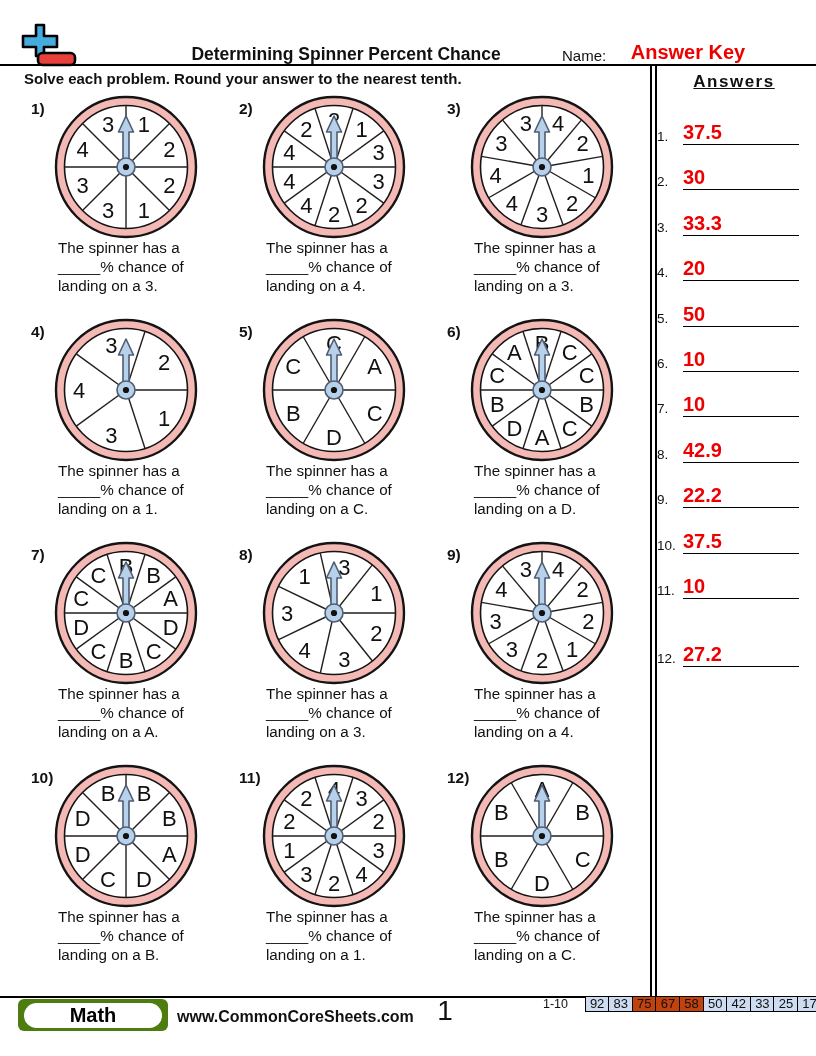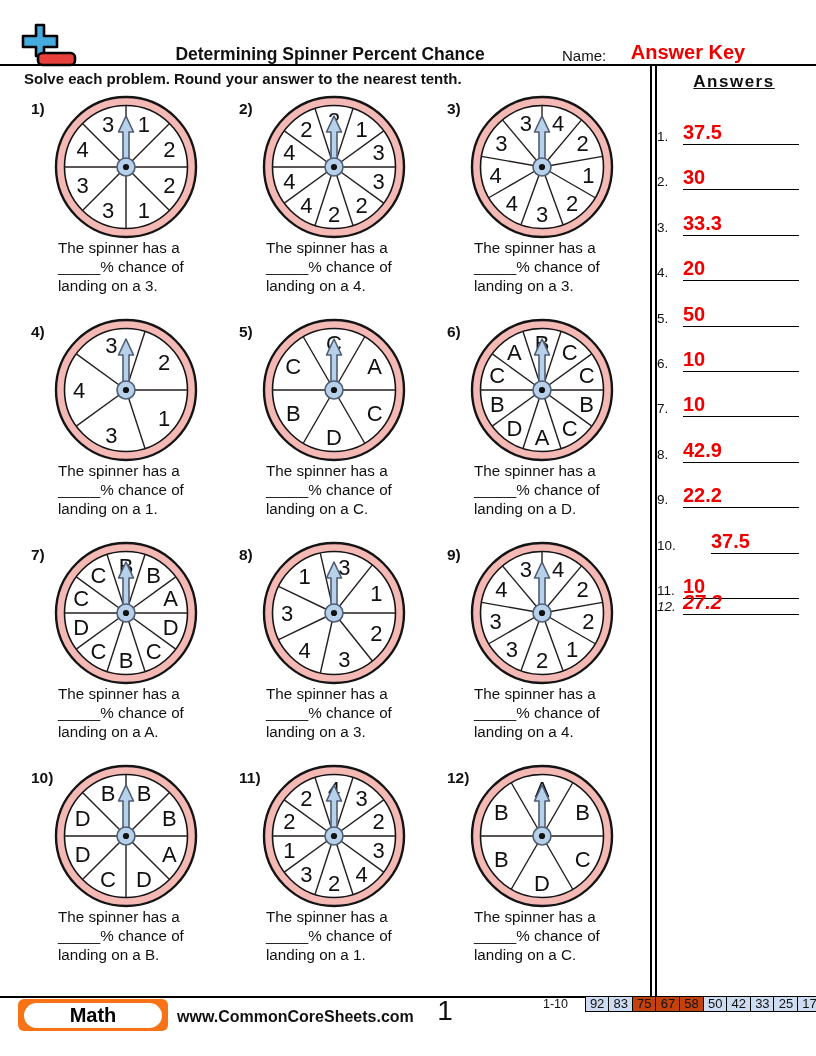--- a/index.html
+++ b/index.html
@@ -2,21 +2,21 @@
 <html><head>
 <meta charset="utf-8">
 <style>
   html,body{margin:0;padding:0;}
   body{
     width:816px;height:1056px;position:relative;background:#fff;color:#111;
     font-family:"Liberation Sans", sans-serif;overflow:hidden;
   }
   
   .logo{position:absolute;left:16px;top:6px;}
-  .page-title{position:absolute;left:0;top:44px;width:660px;text-align:center;
+  .page-title{position:absolute;left:16px;top:44px;width:660px;text-align:center;
     font-size:17.5px;font-weight:bold;}
   .name-label{position:absolute;left:562px;top:47px;font-size:15px;}
   .name-value{position:absolute;left:618px;top:41px;width:140px;text-align:center;
     font-size:20px;font-weight:bold;color:#ee0000;}
   .top-rule{position:absolute;left:0;top:64px;width:816px;border-top:2.5px solid #000;}
   .directions{position:absolute;left:24px;top:70px;font-size:15px;font-weight:bold;}
   
   #problems{position:absolute;left:0;top:0;width:816px;height:1056px;}
   .cell{position:absolute;width:208px;height:223px;}
   .cell svg{position:absolute;left:30px;top:-6px;}
@@ -26,21 +26,21 @@
   .sep{position:absolute;left:650px;top:64px;width:3px;height:933px;
     border-left:2px solid #000;border-right:2px solid #000;}
   .answers-title{position:absolute;left:658px;top:72px;width:152px;text-align:center;
     font-size:17px;font-weight:bold;letter-spacing:1.5px;text-decoration:underline;}
   .arow{position:absolute;left:657px;width:142px;height:42px;display:flex;align-items:flex-end;}
   .anum{width:26px;font-size:13.5px;padding-bottom:1px;}
   .aline{flex:1;border-bottom:1.8px solid #000;text-align:left;font-weight:bold;
     font-size:20px;color:#ee0000;padding-bottom:1px;line-height:1.05;}
   
   .bottom-rule{position:absolute;left:0;top:996px;width:816px;border-top:2.3px solid #000;}
-  .badge{position:absolute;left:18px;top:999px;width:150px;height:32px;background:#f97316;border-radius:6px;}
+  .badge{position:absolute;left:18px;top:999px;width:150px;height:32px;background:#4d7c0f;border-radius:6px;}
   .badge-pill{position:absolute;left:6px;top:3.5px;right:6px;bottom:3.5px;background:#fff;
     border-radius:13px;display:flex;align-items:center;justify-content:center;
     font-weight:bold;font-size:20px;color:#000;}
   .site-url{position:absolute;left:177px;top:1008px;font-size:16px;font-weight:bold;}
   .page-num{position:absolute;left:418px;top:995px;width:54px;text-align:center;
     font-size:28px;font-weight:400;}
   .score{position:absolute;left:530px;top:996px;}
   .srow{display:flex;align-items:stretch;height:16px;}
   .slabel{width:38px;text-align:right;font-size:12.5px;line-height:16px;padding-right:18px;}
   .scell{width:23px;border:1.4px solid #000;margin-left:-1.4px;font-size:13px;
@@ -471,29 +471,29 @@
       <div class="aline">10</div>
     </div>
     <div class="arow" style="top: 420.8px;">
       <div class="anum">8.</div>
       <div class="aline">42.9</div>
     </div>
     <div class="arow" style="top: 466.2px;">
       <div class="anum">9.</div>
       <div class="aline">22.2</div>
     </div>
-    <div class="arow" style="top: 511.6px; gap: 28px;">
+    <div class="arow" style="top: 511.6px;">
       <div class="anum">10.</div>
       <div class="aline">37.5</div>
     </div>
     <div class="arow" style="top: 557px;">
       <div class="anum">11.</div>
       <div class="aline">10</div>
     </div>
-    <div class="arow" style="top: 573px; font-style: italic;">
+    <div class="arow" style="top: 625px;">
       <div class="anum">12.</div>
       <div class="aline">27.2</div>
     </div>
   </div>
 
 <div class="bottom-rule"></div>
 <div class="badge">
   <div class="badge-pill">Math</div>
 </div>
 <div class="site-url">www.CommonCoreSheets.com</div>

